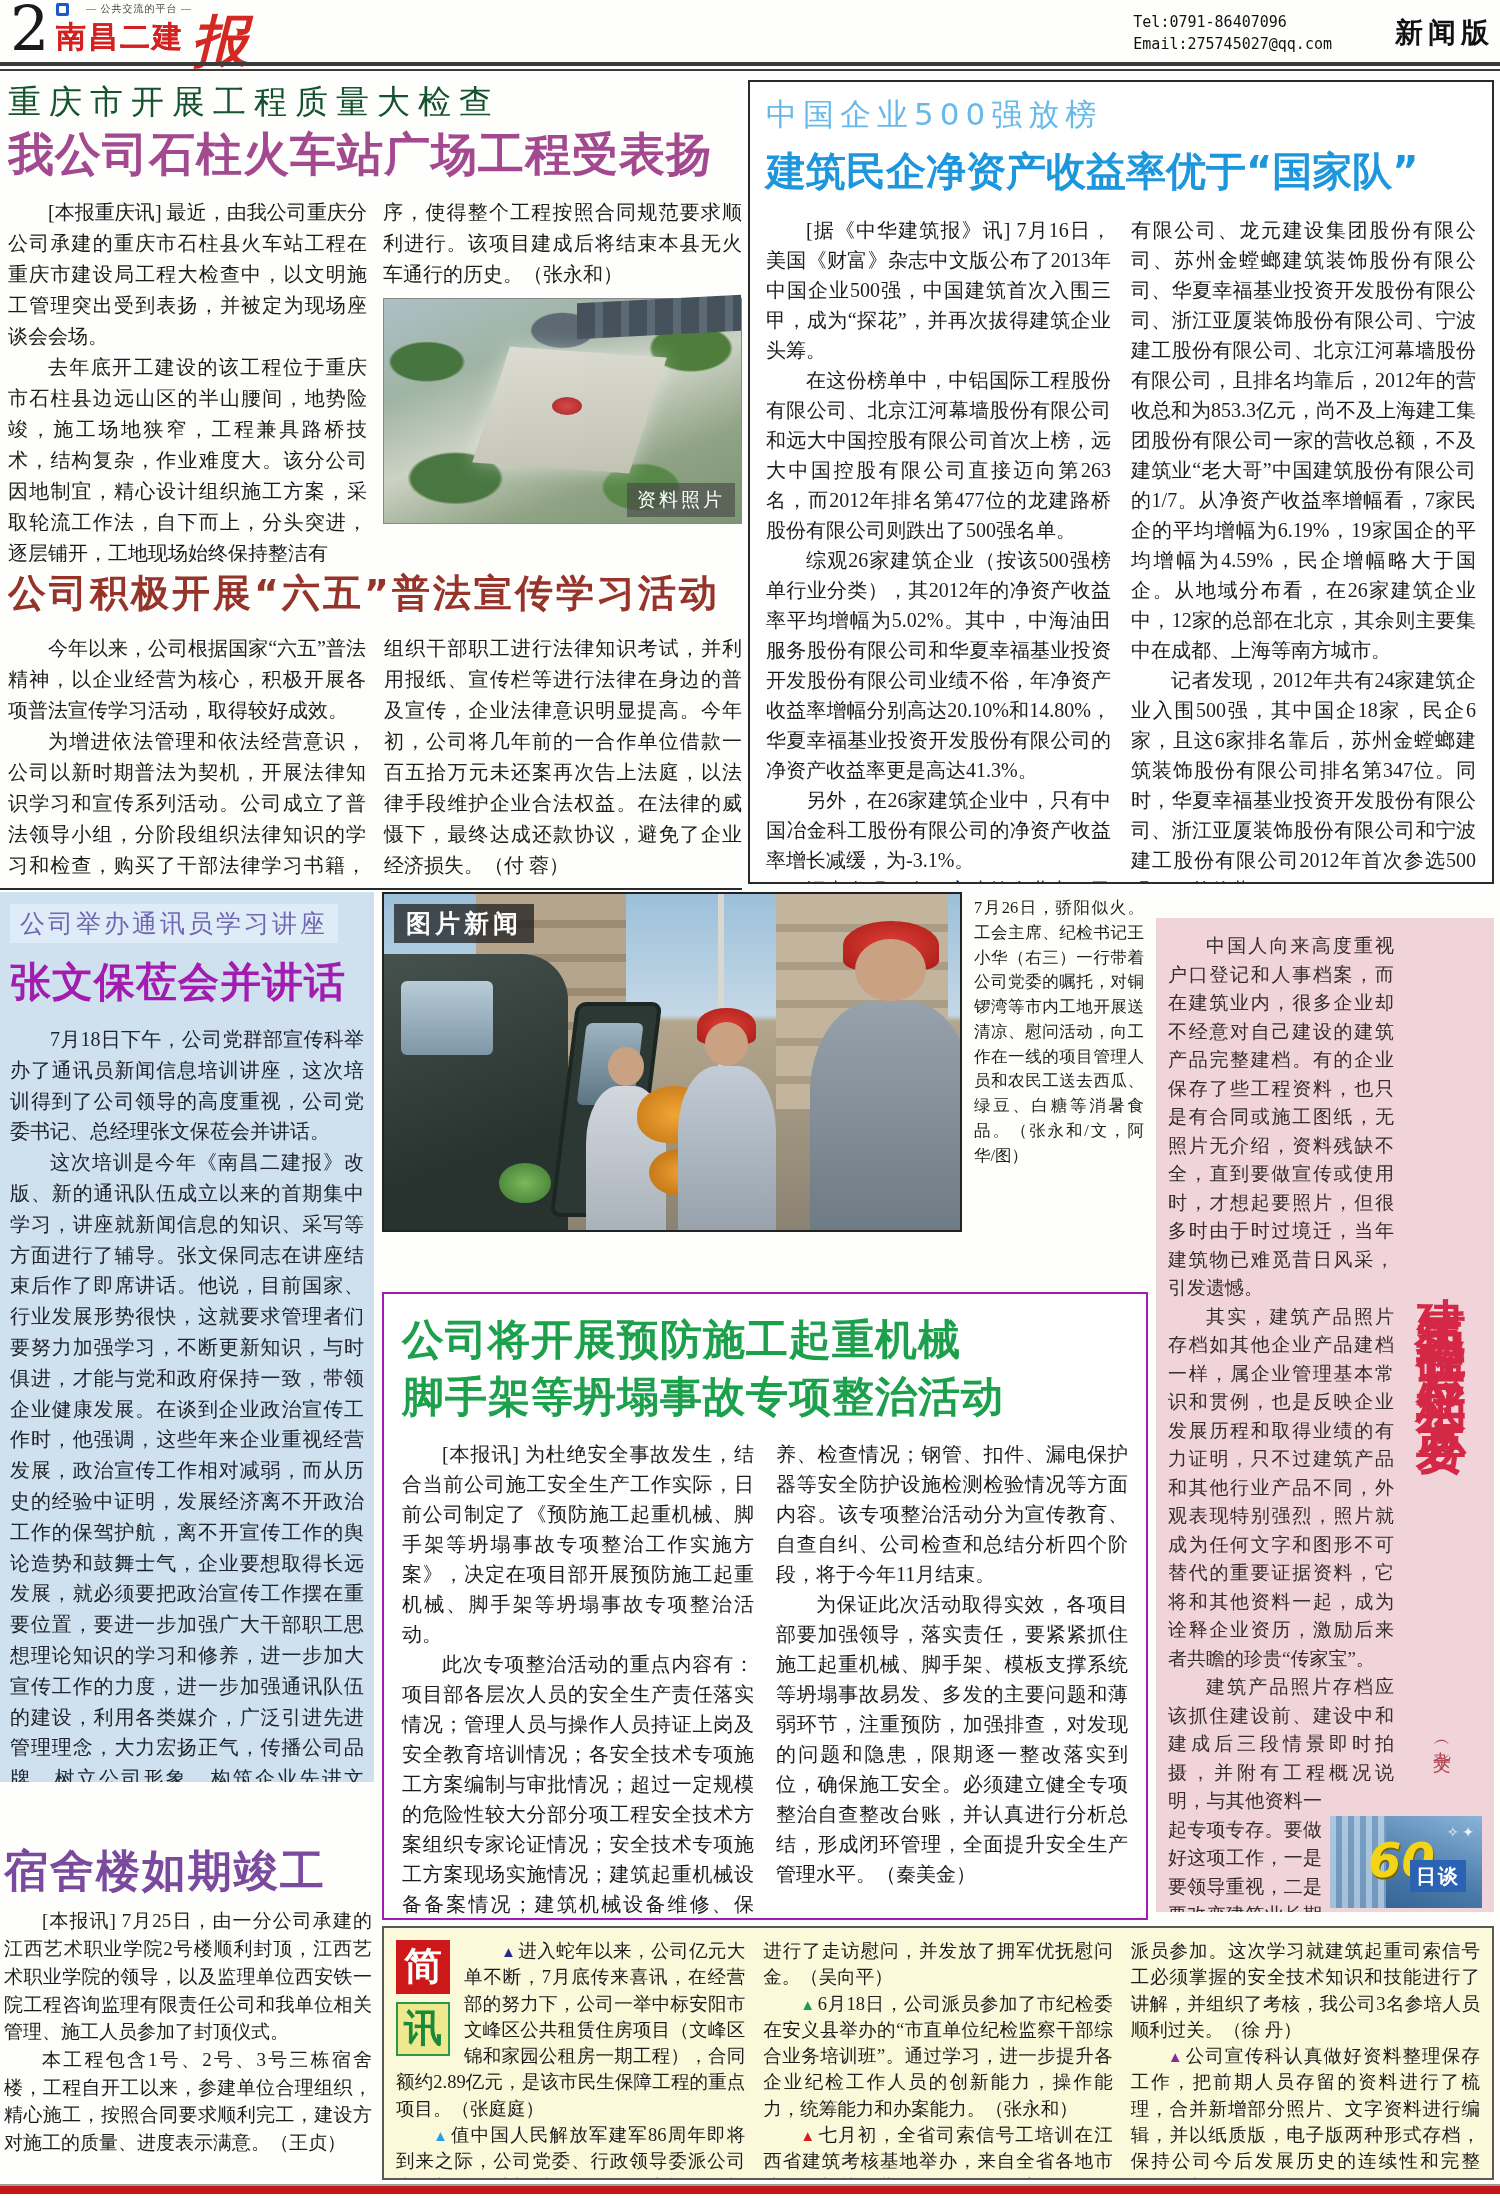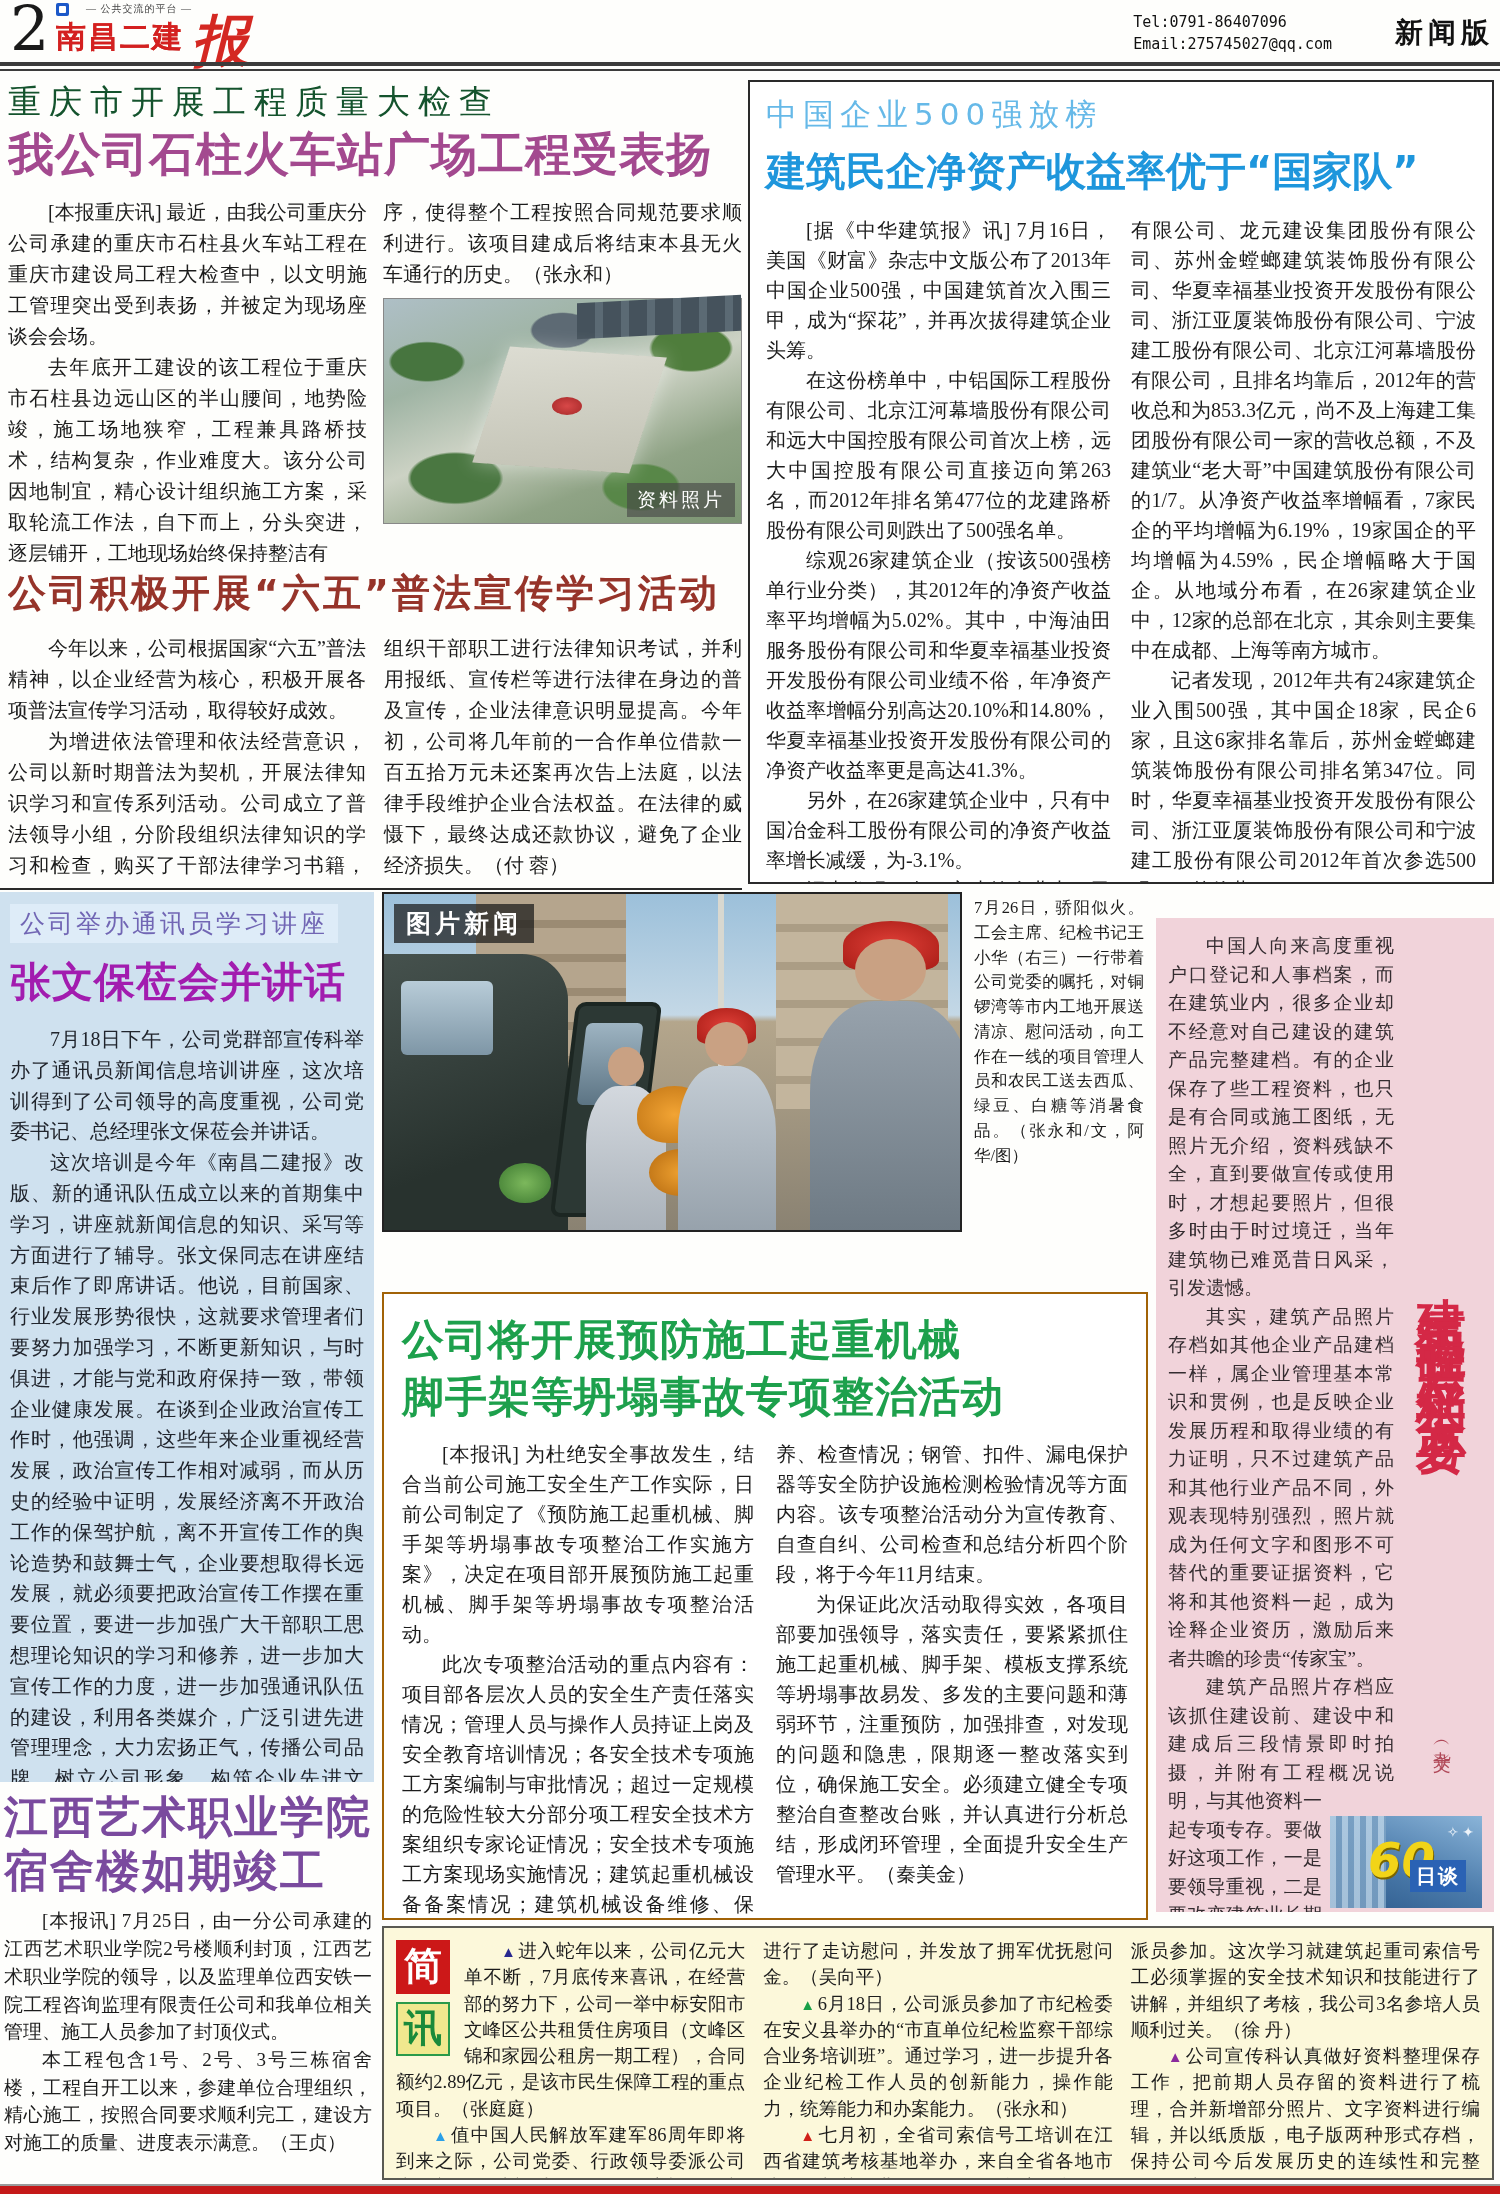--- a/index.html
+++ b/index.html
@@ -90,21 +90,21 @@
   .wk2 .wk-body { background:linear-gradient(#c3ccd4,#97a2ac); }
   .wk3 { right:-2%; bottom:0; width:28%; height:92%; }
   .wk3 .wk-body { background:linear-gradient(#97a2ac,#6e7a84); }
   .bag1 { position:absolute; left:44%; bottom:26%; width:13%; height:17%; border-radius:50% 50% 42% 42%; background:radial-gradient(#f2a434,#c07414); }
   .bag2 { position:absolute; left:46%; bottom:10%; width:11%; height:14%; border-radius:50%; background:radial-gradient(#eda030,#b56a10); }
   .melon { position:absolute; left:20%; bottom:8%; width:9%; height:12%; border-radius:50%; background:radial-gradient(#7cb85c,#3c7830); }
   .pn-label { position:absolute; left:10px; top:10px; background:rgba(25,25,25,.72); color:#fff; font-size:25px; font-weight:bold; letter-spacing:4px; padding:3px 12px; font-family:"DejaVu Sans",sans-serif; }
   .pn-caption { flex:1; padding:4px 4px 0 12px; font-size:16.5px; line-height:1.5; text-align:justify; }
 
   
-  .crane { position:absolute; left:382px; top:1292px; width:766px; height:628px; border:2px solid #a16207; padding:18px; overflow:hidden; background:#fff; }
+  .crane { position:absolute; left:382px; top:1292px; width:766px; height:628px; border:2px solid #a21caf; padding:18px; overflow:hidden; background:#fff; }
   .title-green { font-size:42px; font-weight:bold; color:#1da04c; line-height:1.35; letter-spacing:1px; font-family:"DejaVu Sans","Liberation Sans",sans-serif; }
   .crane-body { margin-top:14px; column-count:2; column-gap:22px; font-size:20px; line-height:1.5; }
 
   
   .pink { position:absolute; left:1156px; top:918px; width:338px; height:994px; background:#f1d3da; padding:14px 12px; overflow:hidden; }
   .v-wrap { float:right; width:80px; height:878px; margin-left:8px; text-align:center; }
   .v-title { writing-mode:vertical-rl; text-orientation:upright; font-size:50px; font-weight:bold; color:#d42846; letter-spacing:12px; height:796px; margin:0 auto; font-family:"DejaVu Serif",serif; }
   .v-byline { writing-mode:vertical-rl; text-orientation:upright; font-size:18px; color:#b04858; margin:6px auto 0; letter-spacing:3px; }
   .pink-body { font-size:19px; line-height:1.5; color:#342c30; }
   .ritan { float:right; clear:right; position:relative; width:152px; height:92px; margin:6px 0 0 8px; overflow:hidden;
@@ -195,21 +195,21 @@
   <aside class="zwb">
     <div class="zwb-kick">公司举办通讯员学习讲座</div>
     <h1 class="zwb-title">张文保莅会并讲话</h1>
     <div class="zwb-body just">
       <p>7月18日下午，公司党群部宣传科举办了通讯员新闻信息培训讲座，这次培训得到了公司领导的高度重视，公司党委书记、总经理张文保莅会并讲话。</p>
       <p>这次培训是今年《南昌二建报》改版、新的通讯队伍成立以来的首期集中学习，讲座就新闻信息的知识、采写等方面进行了辅导。张文保同志在讲座结束后作了即席讲话。他说，目前国家、行业发展形势很快，这就要求管理者们要努力加强学习，不断更新知识，与时俱进，才能与党和政府保持一致，带领企业健康发展。在谈到企业政治宣传工作时，他强调，这些年来企业重视经营发展，政治宣传工作相对减弱，而从历史的经验中证明，发展经济离不开政治工作的保驾护航，离不开宣传工作的舆论造势和鼓舞士气，企业要想取得长远发展，就必须要把政治宣传工作摆在重要位置，要进一步加强广大干部职工思想理论知识的学习和修养，进一步加大宣传工作的力度，进一步加强通讯队伍的建设，利用各类媒介，广泛引进先进管理理念，大力宏扬正气，传播公司品牌，树立公司形象，构筑企业先进文化，为企业在新时期取得新的发展鸣锣开道。（阿华、婷婷）</p>
     </div>
   </aside>
 
   <section class="jx">
-    <h1 class="title-purple"><span>江西艺术职业学院</span><br><span>宿舍楼如期竣工</span></h1>
+    <h1 class="title-purple"><br><span>宿舍楼如期竣工</span></h1>
     <div class="jx-body just">
       <p>[本报讯] 7月25日，由一分公司承建的江西艺术职业学院2号楼顺利封顶，江西艺术职业学院的领导，以及监理单位西安铁一院工程咨询监理有限责任公司和我单位相关管理、施工人员参加了封顶仪式。</p>
       <p>本工程包含1号、2号、3号三栋宿舍楼，工程自开工以来，参建单位合理组织，精心施工，按照合同要求顺利完工，建设方对施工的质量、进度表示满意。（王贞）</p>
     </div>
   </section>
 
   <figure class="pnews">
     <div class="pn-photo">
       <div class="pn-bldg1"></div>
       <div class="pn-bldg2"></div>

